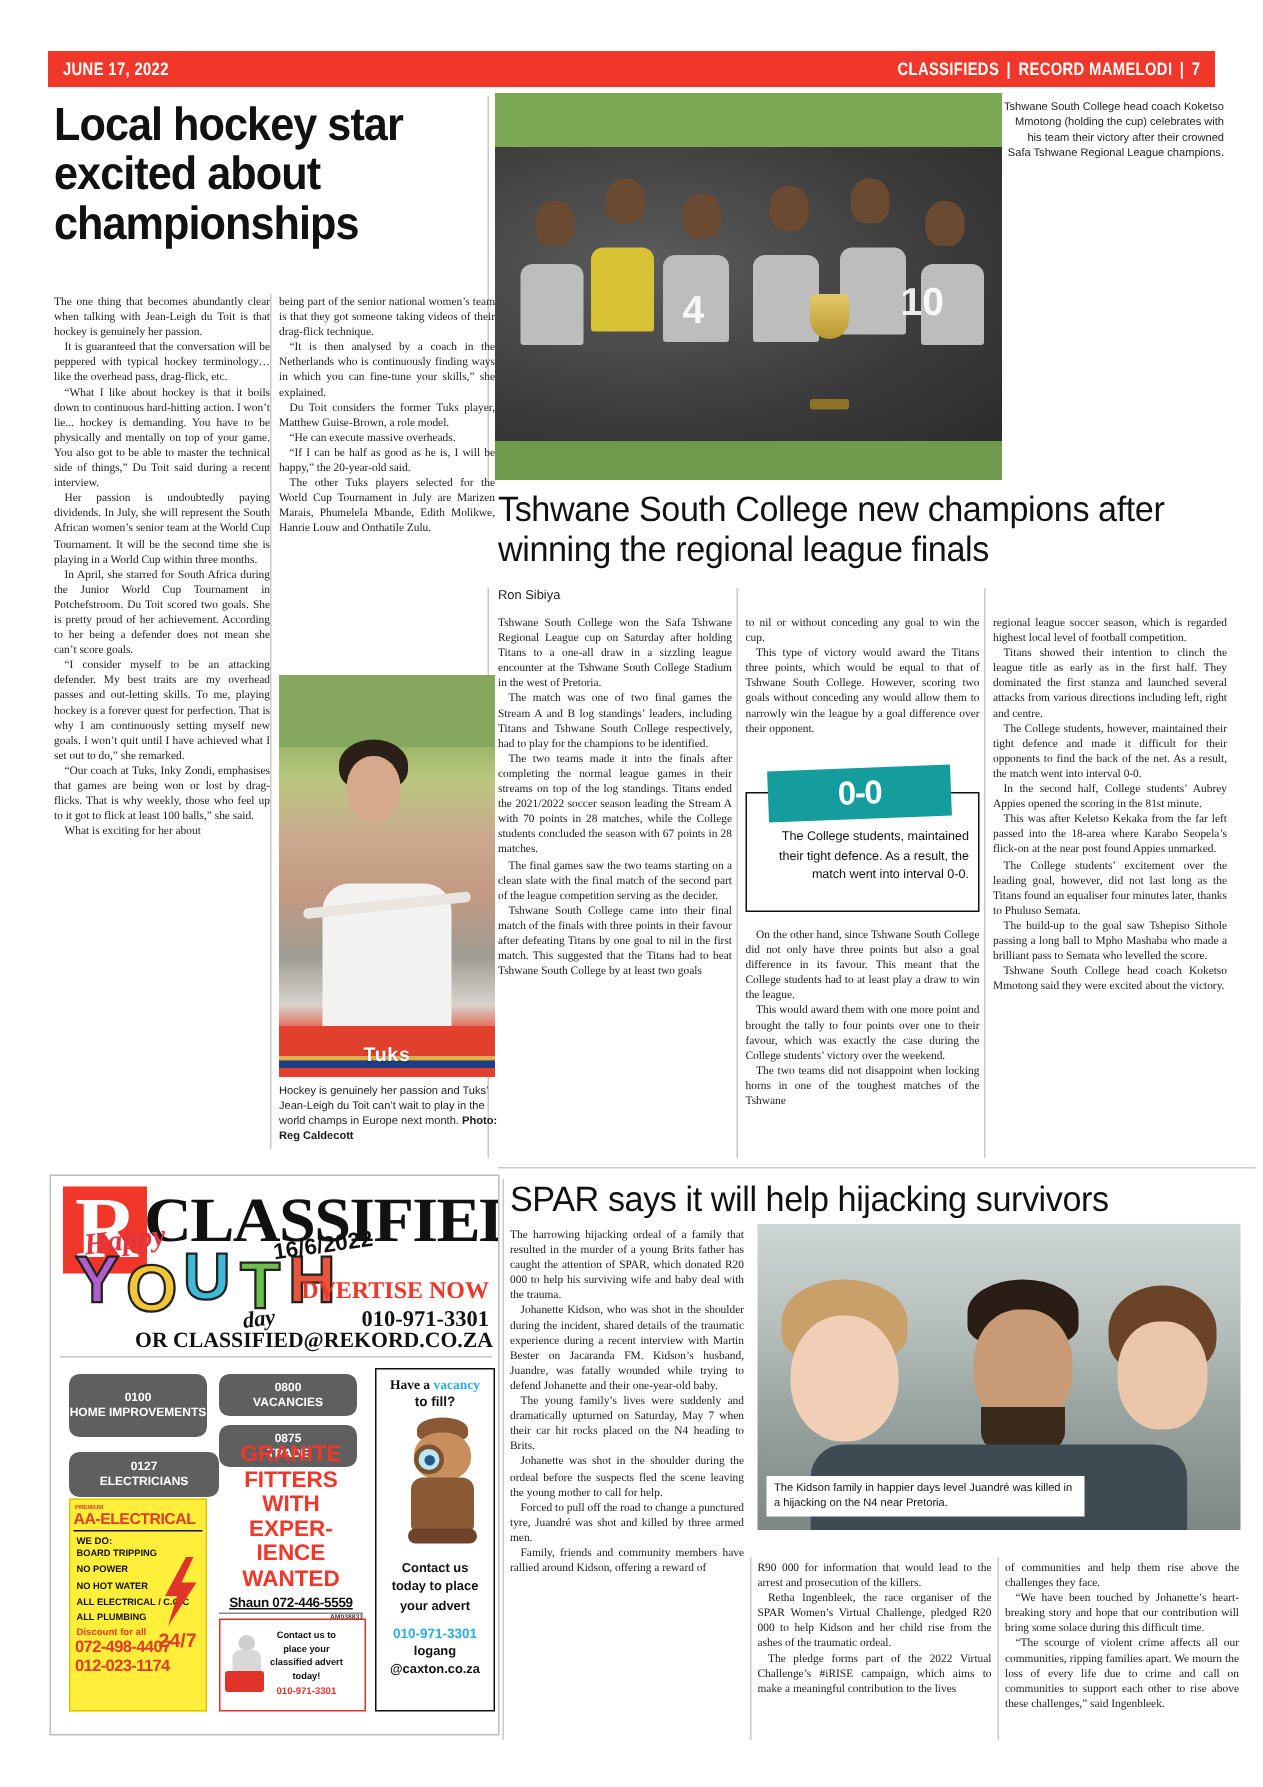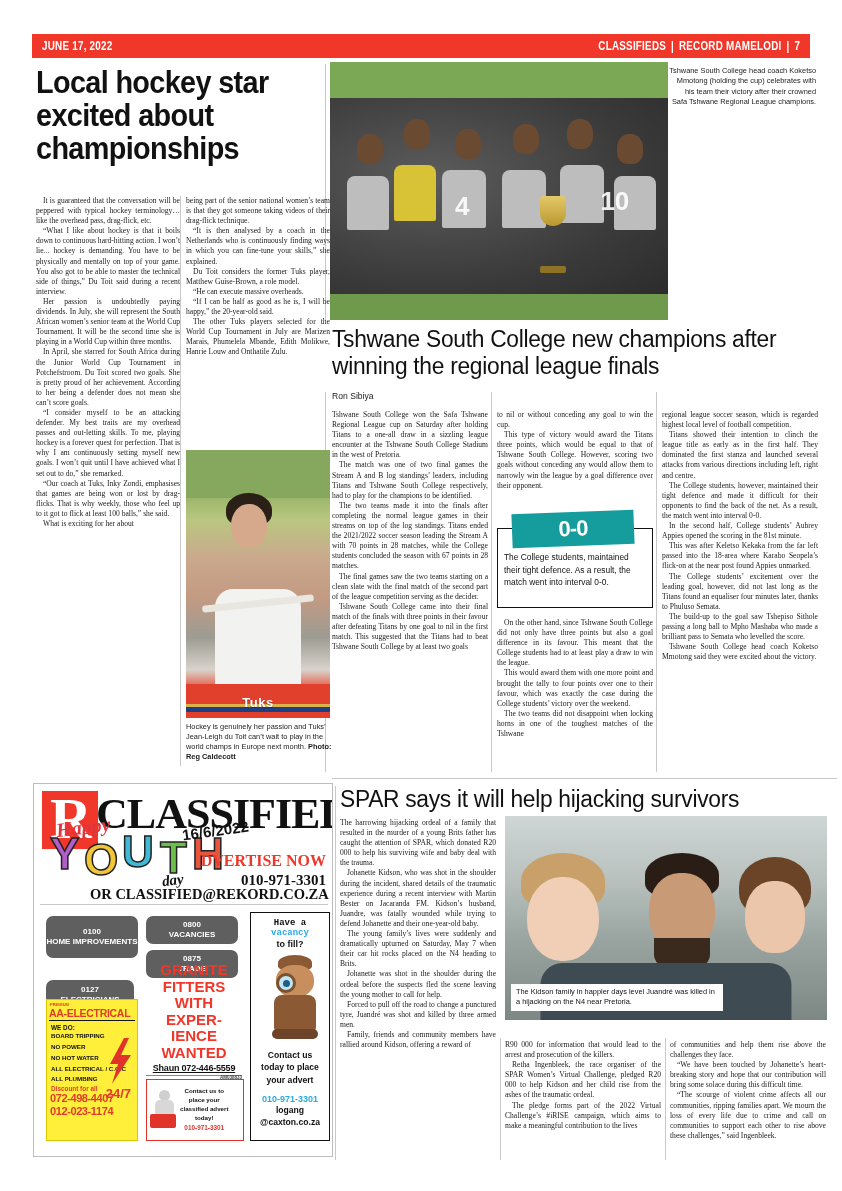--- a/index.html
+++ b/index.html
@@ -149,21 +149,21 @@
     background:#159c9c; transform: rotate(-2.2deg);
     display:flex; align-items:center; justify-content:center;
   }
   .scoretab span {
     font-family:"Liberation Sans", sans-serif; font-weight:bold; font-size:22px;
     color:#fff; letter-spacing:-1px;
   }
   .scorebody {
     position:absolute; left:0; top:22px; width:100%;
     font-family:"Liberation Sans", sans-serif; font-size:8.4px; line-height:1.5;
-    text-align:left; color:#111; padding:0 6px;
+    text-align:right; color:#111; padding:0 6px;
   }
 
   
   .ad-box {
     position:absolute; left:33px; top:783px; width:300px; height:374px;
     border:1px solid #bdbdbd; background:#fff; overflow:hidden;
   }
   .ad-banner { position:relative; height:118px; }
   .ad-banner .redsq {
     position:absolute; left:8px; top:7px; width:56px; height:58px; background:#f0372a;
@@ -248,21 +248,21 @@
   .contactbox .fig .head { position:absolute; left:9px; top:0; width:11px; height:11px; border-radius:50%; background:#cfcfcf;}
   .contactbox .fig .body { position:absolute; left:5px; top:10px; width:19px; height:20px; border-radius:5px; background:#d8d8d8;}
   .contactbox .fig .cart { position:absolute; left:0; top:24px; width:26px; height:14px; background:#e0342a; border-radius:2px;}
   .contactbox .txt { font-family:"Liberation Sans", sans-serif; font-weight:bold; font-size:6.2px; line-height:1.45; text-align:center; color:#111;}
   .contactbox .txt .p { color:#e0342a; font-size:6.4px; }
 
   .vacancy {
     position:absolute; left:216px; top:128px; width:80px; height:229px;
     border:1px solid #111; background:#fff; padding:5px 3px; text-align:center;
   }
-  .vacancy .t1 { font-family:Liberation Mono, monospace; font-weight:bold; font-size:9px; color:#111; }
+  .vacancy .t1 { font-family:Liberation Serif, serif; font-weight:bold; font-size:9px; color:#111; }
   .vacancy .t1 em { font-style:normal; color:#2aabe2; }
   .vacancy .t2 { font-family:"Liberation Sans",sans-serif; font-weight:bold; font-size:9px; color:#111; margin-top:1px;}
   .vacancy .mascot { position:relative; width:100%; height:92px; margin:4px 0; }
   .vacancy .mascot .hat { position:absolute; left:24px; top:2px; width:34px; height:16px; background:#8b5a35; border-radius:50% 50% 30% 30%;}
   .vacancy .mascot .head2 { position:absolute; left:22px; top:12px; width:38px; height:32px; background:#c98e5e; border-radius:46%;}
   .vacancy .mascot .glass { position:absolute; left:22px; top:20px; width:20px; height:20px; border-radius:50%; background:#bfe6f5; border:3px solid #7a5230;}
   .vacancy .mascot .pupil { position:absolute; left:29px; top:27px; width:7px; height:7px; border-radius:50%; background:#1f5d86;}
   .vacancy .mascot .coat { position:absolute; left:20px; top:42px; width:42px; height:36px; background:#8b5a35; border-radius:8px 8px 4px 4px;}
   .vacancy .mascot .feet { position:absolute; left:18px; top:76px; width:46px; height:10px; background:#6d432a; border-radius:6px;}
   .vacancy .c1 { font-family:"Liberation Sans",sans-serif; font-weight:bold; font-size:8.6px; line-height:1.45; color:#111; }
@@ -343,20 +343,21 @@
 
   <div class="headline-hockey">Local hockey star excited about championships</div>
 
   <div class="vrule" style="left:325px; top:64px; height:256px;"></div>
   <div class="vrule" style="left:325px; top:392px; height:380px;"></div>
   <div class="vrule" style="left:491px; top:392px; height:380px;"></div>
   <div class="vrule" style="left:656px; top:392px; height:380px;"></div>
   <div class="vrule" style="left:180px; top:196px; height:570px;"></div>
 
   <div class="bodytext" id="hk-col1">
+    <p class="noind">The one thing that becomes abundantly clear when talking with Jean-Leigh du Toit is that hockey is genuinely her passion.</p>
     <p>It is guaranteed that the conversation will be peppered with typical hockey terminology… like the overhead pass, drag-flick, etc.</p>
     <p>“What I like about hockey is that it boils down to continuous hard-hitting action. I won’t lie... hockey is demanding. You have to be physically and mentally on top of your game. You also got to be able to master the technical side of things,” Du Toit said during a recent interview.</p>
     <p>Her passion is undoubtedly paying dividends. In July, she will represent the South African women’s senior team at the World Cup Tournament. It will be the second time she is playing in a World Cup within three months.</p>
     <p>In April, she starred for South Africa during the Junior World Cup Tournament in Potchefstroom. Du Toit scored two goals. She is pretty proud of her achievement. According to her being a defender does not mean she can’t score goals.</p>
     <p>“I consider myself to be an attacking defender. My best traits are my overhead passes and out-letting skills. To me, playing hockey is a forever quest for perfection. That is why I am continuously setting myself new goals. I won’t quit until I have achieved what I set out to do,” she remarked.</p>
     <p>“Our coach at Tuks, Inky Zondi, emphasises that games are being won or lost by drag-flicks. That is why weekly, those who feel up to it got to flick at least 100 balls,” she said.</p>
     <p>What is exciting for her about</p>
   </div>
 
   <div class="bodytext" id="hk-col2">
@@ -469,21 +470,21 @@
       <div class="advnow">DVERTISE NOW</div>
       <div class="phone">010-971-3301</div>
       <div class="orclass">OR CLASSIFIED@REKORD.CO.ZA</div>
     </div>
     <div class="ad-hr" style="top:120px;"></div>
 
     <div class="cat-pill" style="left:12px;  top:132px; width:92px; height:42px;">
       <span>0100</span>
       <span>HOME IMPROVEMENTS</span>
     </div>
-    <div class="cat-pill" style="left:12px;  top:196px; width:88px; height:30px;">
+    <div class="cat-pill" style="left:12px;  top:184px; width:100px; height:30px;">
       <span>0127</span>
       <span>ELECTRICIANS</span>
     </div>
     <div class="cat-pill" style="left:112px; top:132px; width:92px; height:28px;">
       <span>0800</span>
       <span>VACANCIES</span>
     </div>
     <div class="cat-pill" style="left:112px; top:166px; width:92px; height:28px;">
       <span>0875</span>
       <span>TRADE</span>

